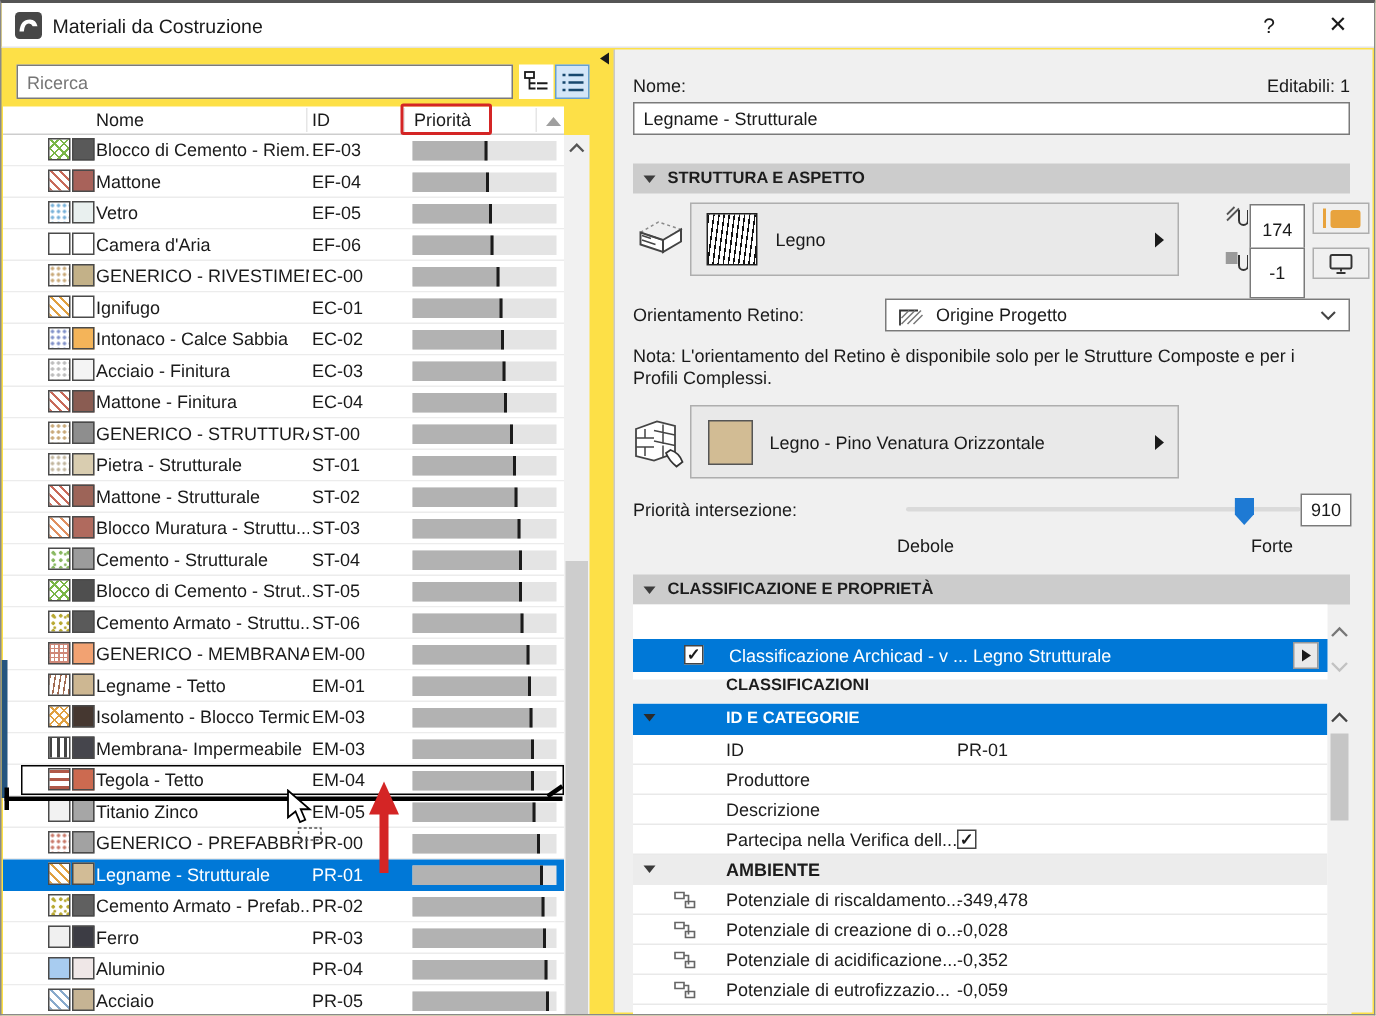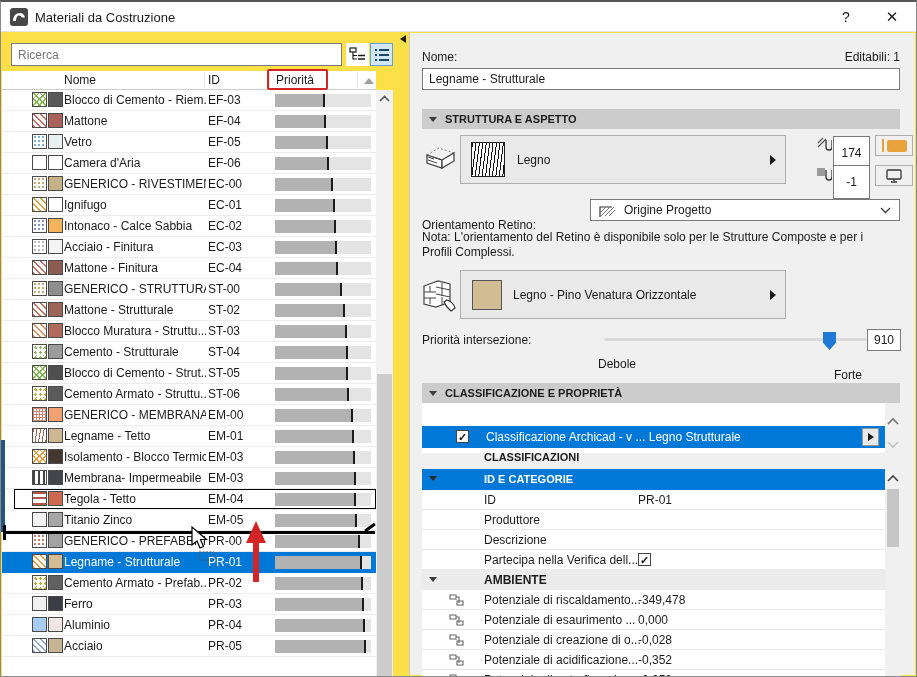--- a/index.html
+++ b/index.html
@@ -210,20 +210,29 @@
       <div class="mat-row">
         <div class="sw sw1" style="background-image: radial-gradient(rgb(200, 168, 120) 1px, transparent 1.2px); background-size: 4px 4px;"></div>
         <div class="sw sw2" style="background: rgb(142, 142, 142);"></div>
         <div class="mat-name">GENERICO - STRUTTURALE</div>
         <div class="mat-id">ST-00</div>
         <div class="bar">
           <div class="bar-fill" style="width: 70%;"></div>
         </div>
       </div>
       <div class="mat-row">
+        <div class="sw sw1" style="background-image: radial-gradient(rgb(192, 180, 156) 1px, transparent 1.2px); background-size: 4px 4px;"></div>
+        <div class="sw sw2" style="background: rgb(217, 205, 176);"></div>
+        <div class="mat-name">Pietra - Strutturale</div>
+        <div class="mat-id">ST-01</div>
+        <div class="bar">
+          <div class="bar-fill" style="width: 72%;"></div>
+        </div>
+      </div>
+      <div class="mat-row">
         <div class="sw sw1" style="background-image: repeating-linear-gradient(45deg, rgb(200, 106, 90) 0px, rgb(200, 106, 90) 1.5px, transparent 1.5px, transparent 4.5px);"></div>
         <div class="sw sw2" style="background: rgb(157, 100, 88);"></div>
         <div class="mat-name">Mattone - Strutturale</div>
         <div class="mat-id">ST-02</div>
         <div class="bar">
           <div class="bar-fill" style="width: 73%;"></div>
         </div>
       </div>
       <div class="mat-row">
         <div class="sw sw1" style="background-image: repeating-linear-gradient(45deg, rgb(224, 144, 96) 0px, rgb(224, 144, 96) 1.5px, transparent 1.5px, transparent 4.5px);"></div>
@@ -417,21 +426,21 @@
     <path d="M9 3 v7 a3 3 0 0 0 6 0 v-7" fill="none" stroke="#333" stroke-width="1.3"></path>
   </svg>
   <input class="small-input" style="top: 163px;" value="-1">
   <div class="small-btn" style="top:163px;">
     <svg width="16" height="14" viewBox="0 0 16 14">
       <rect x="1" y="1" width="14" height="9" rx="1" fill="none" stroke="#333" stroke-width="1.3"></rect>
       <path d="M8 10 v2 M5 13 h6" stroke="#333" stroke-width="1.3"></path>
     </svg>
   </div>
 
-  <div class="rlabel" style="left:421px;top:216px;">Orientamento Retino:</div>
+  <div class="rlabel" style="left:421px;top:201px;">Orientamento Retino:</div>
   <div class="dropdown">
     <svg width="18" height="15" viewBox="0 0 18 15">
       <path d="M1 14 L1 4 L13 4" fill="none" stroke="#333" stroke-width="1.2"></path>
       <path d="M2 13 l9 -9 M2 9 l5 -5 M6 13 l9 -9 M10 13 l6 -6" stroke="#777" stroke-width="1"></path>
     </svg>
     <span>Origine Progetto</span>
     <svg class="dd-chev" width="11" height="7" viewBox="0 0 11 7">
         <path d="M1 1 L5.5 5.5 L10 1" fill="none" stroke="#444" stroke-width="1.4"></path>
       </svg>
   </div>
@@ -447,21 +456,21 @@
     <div class="surf-swatch"></div>
     <div class="lbl" style="left:52px;">Legno - Pino Venatura Orizzontale</div>
     <div class="arrow"></div>
   </div>
 
   <div class="rlabel" style="left:421px;top:331px;">Priorità intersezione:</div>
   <div class="slider-track"></div>
   <div class="slider-thumb"></div>
   <div class="val-box">910</div>
   <div class="rlabel" style="left:597px;top:355px;">Debole</div>
-  <div class="rlabel" style="left:833px;top:355px;margin-top:11px;">Forte</div>
+  <div class="rlabel" style="left:833px;top:355px;">Forte</div>
 
   <div class="secbar" style="top:381px;">
     <div class="tri-down"></div>
     <span>CLASSIFICAZIONE E PROPRIETÀ</span>
   </div>
 
   <div class="classbox">
     <div class="classhdr">CLASSIFICAZIONI</div>
     <div class="classrow">
       <div class="cbx class-cbx">✓</div>
@@ -505,27 +514,20 @@
         <svg width="15" height="12" viewBox="0 0 15 12" class="plink">
           <path d="M1 1 h6 v4 h-6 z M8 7 h6 v4 h-6 z M7 3 h3 v6" fill="none" stroke="#666" stroke-width="1.1"></path>
         </svg>
         <div class="plabel">Potenziale di riscaldamento...</div>
         <div class="pvalue">-349,478</div>
       </div>
       <div class="prow">
         <svg width="15" height="12" viewBox="0 0 15 12" class="plink">
           <path d="M1 1 h6 v4 h-6 z M8 7 h6 v4 h-6 z M7 3 h3 v6" fill="none" stroke="#666" stroke-width="1.1"></path>
         </svg>
-        <div class="plabel">Potenziale di esaurimento ...</div>
-        <div class="pvalue">0,000</div>
-      </div>
-      <div class="prow">
-        <svg width="15" height="12" viewBox="0 0 15 12" class="plink">
-          <path d="M1 1 h6 v4 h-6 z M8 7 h6 v4 h-6 z M7 3 h3 v6" fill="none" stroke="#666" stroke-width="1.1"></path>
-        </svg>
         <div class="plabel">Potenziale di creazione di o...</div>
         <div class="pvalue">-0,028</div>
       </div>
       <div class="prow">
         <svg width="15" height="12" viewBox="0 0 15 12" class="plink">
           <path d="M1 1 h6 v4 h-6 z M8 7 h6 v4 h-6 z M7 3 h3 v6" fill="none" stroke="#666" stroke-width="1.1"></path>
         </svg>
         <div class="plabel">Potenziale di acidificazione...</div>
         <div class="pvalue">-0,352</div>
       </div>

